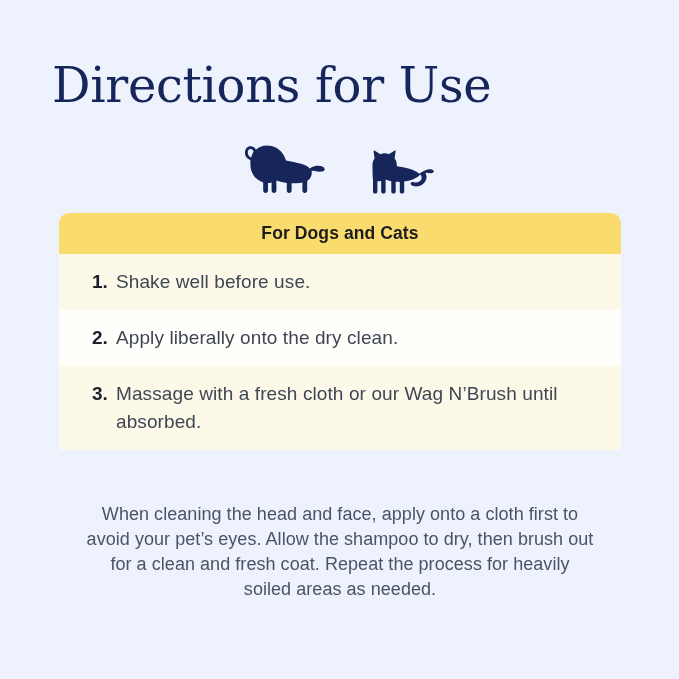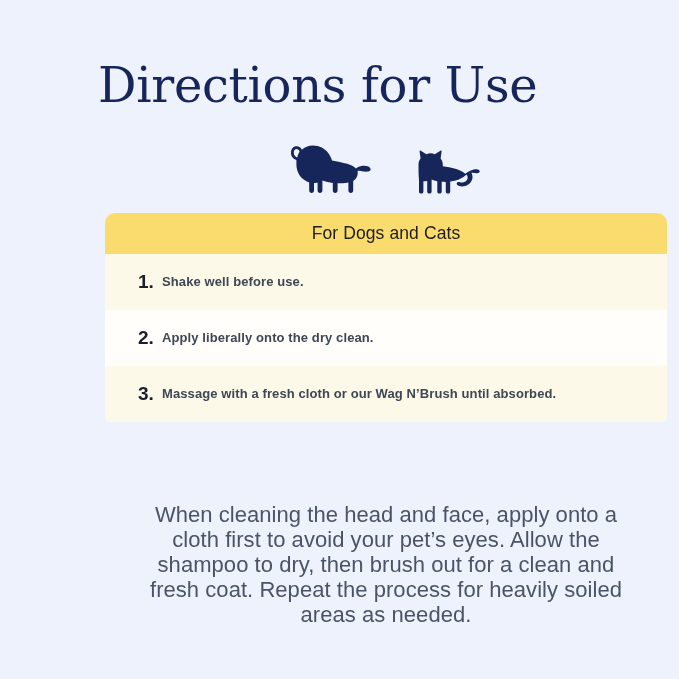--- a/index.html
+++ b/index.html
@@ -12,21 +12,20 @@
     background: #eef2fd;
     font-family: "Liberation Sans", sans-serif;
     overflow: hidden;
   }
 
   .page {
     position: relative;
     width: 540px;
     height: 679px;
     box-sizing: border-box;
-    margin-left: 46px;
   }
 
   
   .page-title {
     position: absolute;
     left: 52px;
     top: 56px;
     font-family: "DejaVu Serif", "Liberation Serif", serif;
     font-size: 48px;
     line-height: 58px;
@@ -62,21 +61,21 @@
 
   .card-header {
     background: #fadc6e;
     height: 41px;
     display: flex;
     align-items: center;
     justify-content: center;
   }
   .card-header-label {
     font-size: 17.5px;
-    font-weight: 400;
+    font-weight: 700;
     color: #1c1c1c;
     letter-spacing: 0.1px;
   }
 
   .step-row {
     display: flex;
     align-items: flex-start;
     padding: 14px 36px 14px 33px;
     min-height: 28px;
   }
@@ -86,35 +85,35 @@
   .step-num {
     font-size: 19px;
     line-height: 28px;
     font-weight: 700;
     color: #1b1f2b;
     width: 24px;
     flex: 0 0 24px;
     text-align: left;
   }
   .step-text {
-    font-size: 13px;
+    font-size: 19px;
     line-height: 28px;
-    font-weight: 700;
+    font-weight: 400;
     color: #3f4654;
     letter-spacing: 0.1px;
   }
 
   
   .footer-note {
     position: absolute;
     left: 85px;
     top: 502px;
     width: 510px;
     text-align: center;
-    font-size: 22px;
+    font-size: 18px;
     line-height: 25px;
     color: #4b5467;
     letter-spacing: 0.05px;
   }
 </style>
 </head>
 <body>
 
 <div class="page">
 

